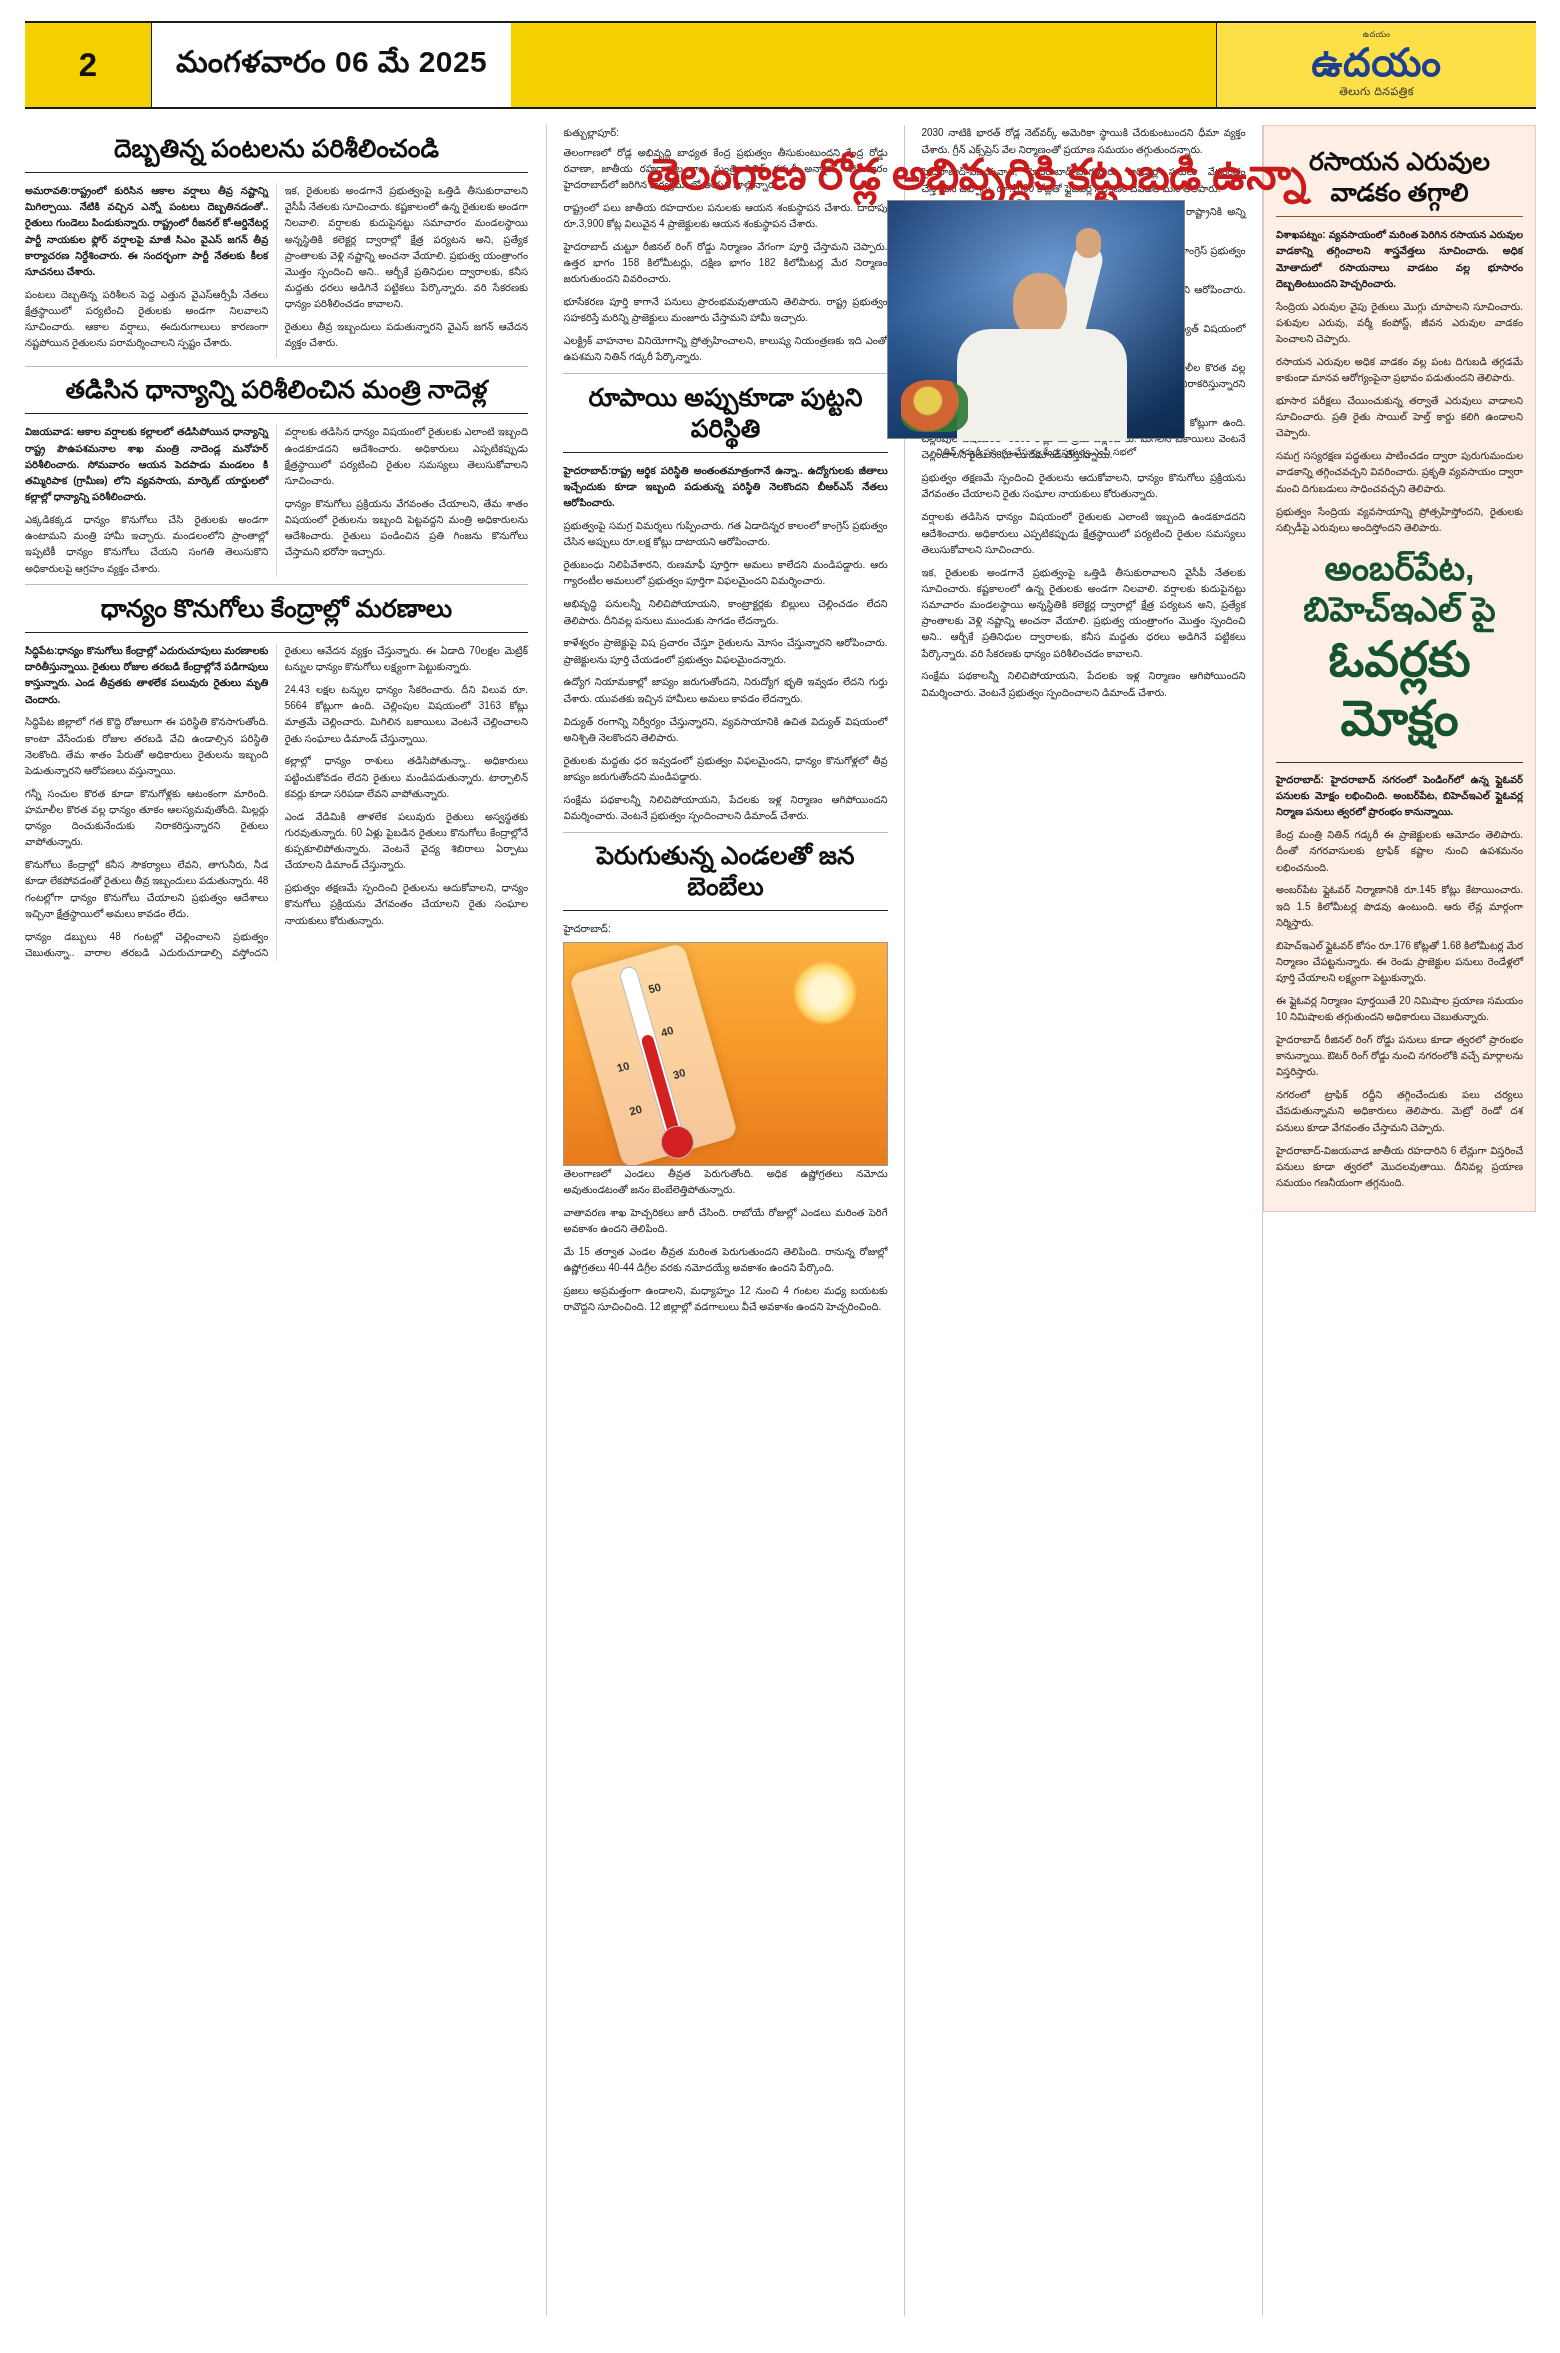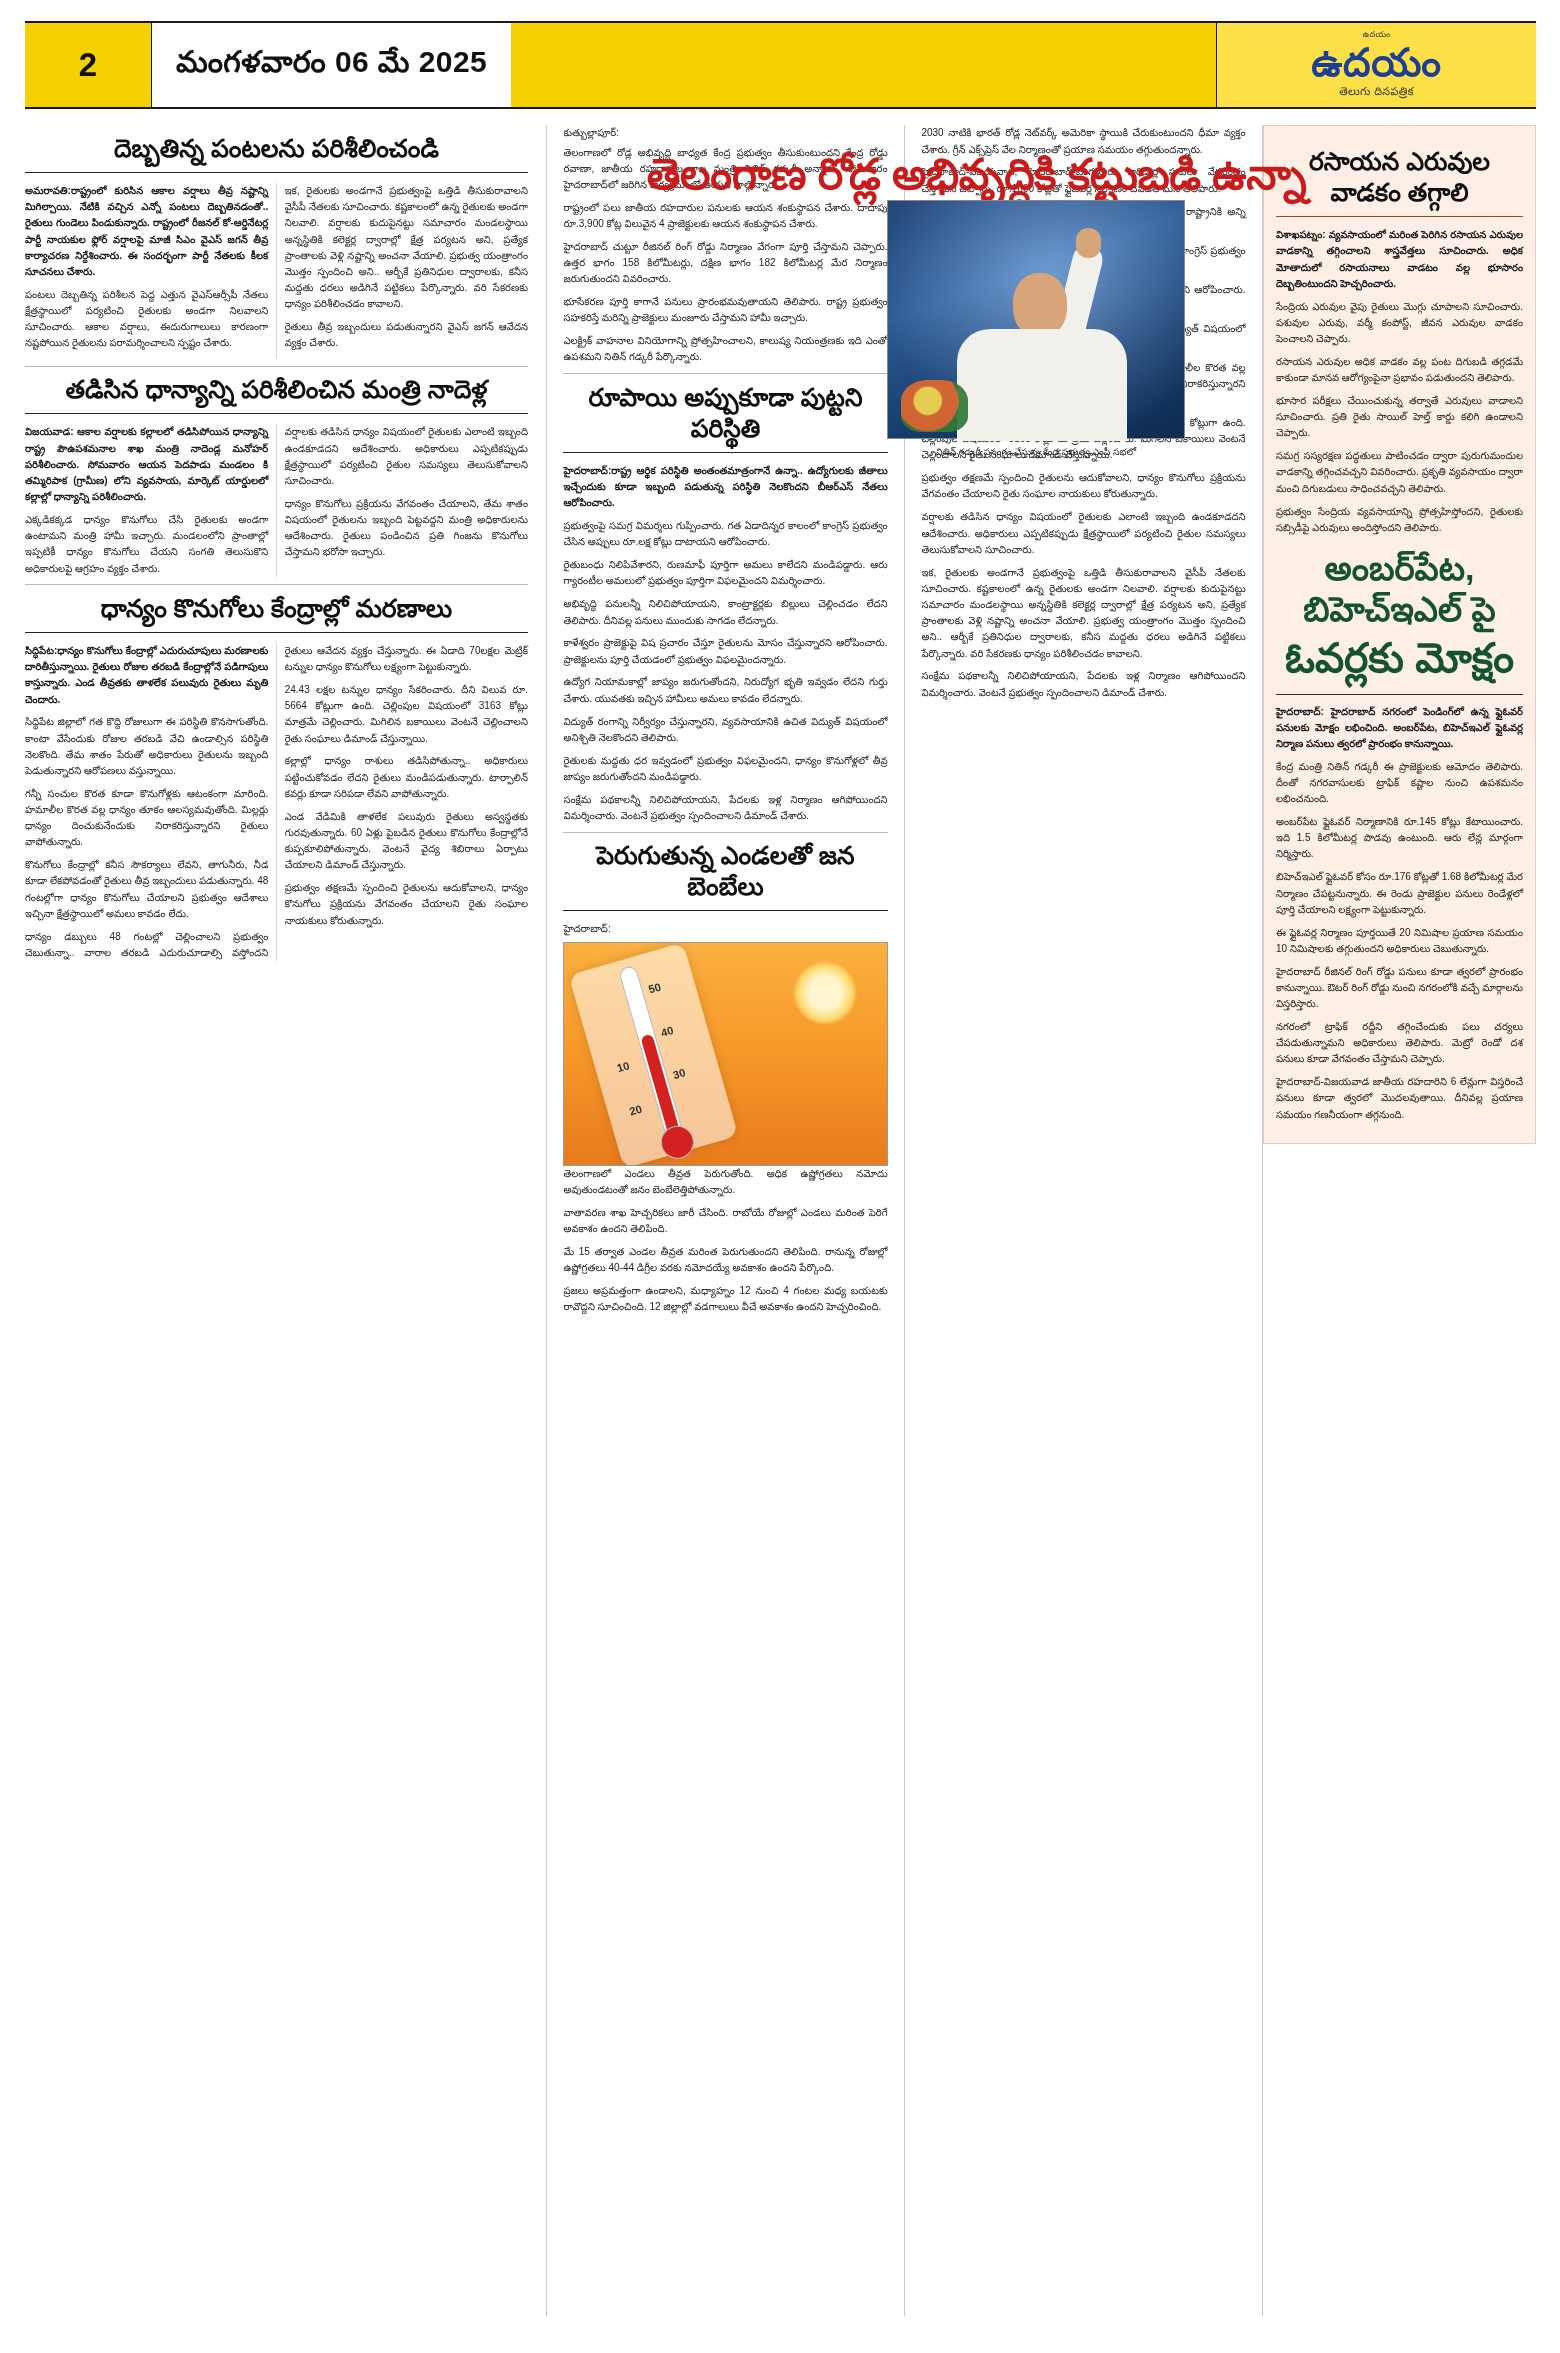--- a/index.html
+++ b/index.html
@@ -267,22 +267,23 @@
   .mega-head {
     font-size: 34px;
     font-weight: bold;
     text-align: center;
     line-height: 1.2;
     color: #14532d;
     margin: 12px 0 4.5px 0;
   }
   .mega-head .big {
     display: block;
-    font-size: 41px;
+    font-size: 49px;
     margin-top: 4.5px;
+    font-family: Liberation Mono, monospace;
   }
   .rule {
     border: none;
     border-top: 1.5px solid #333;
     margin: 10.4px 0 9px 0;
   }
   .thin-rule {
     border: none;
     border-top: 0.7px solid #bbb;
     margin: 7.5px 0;

